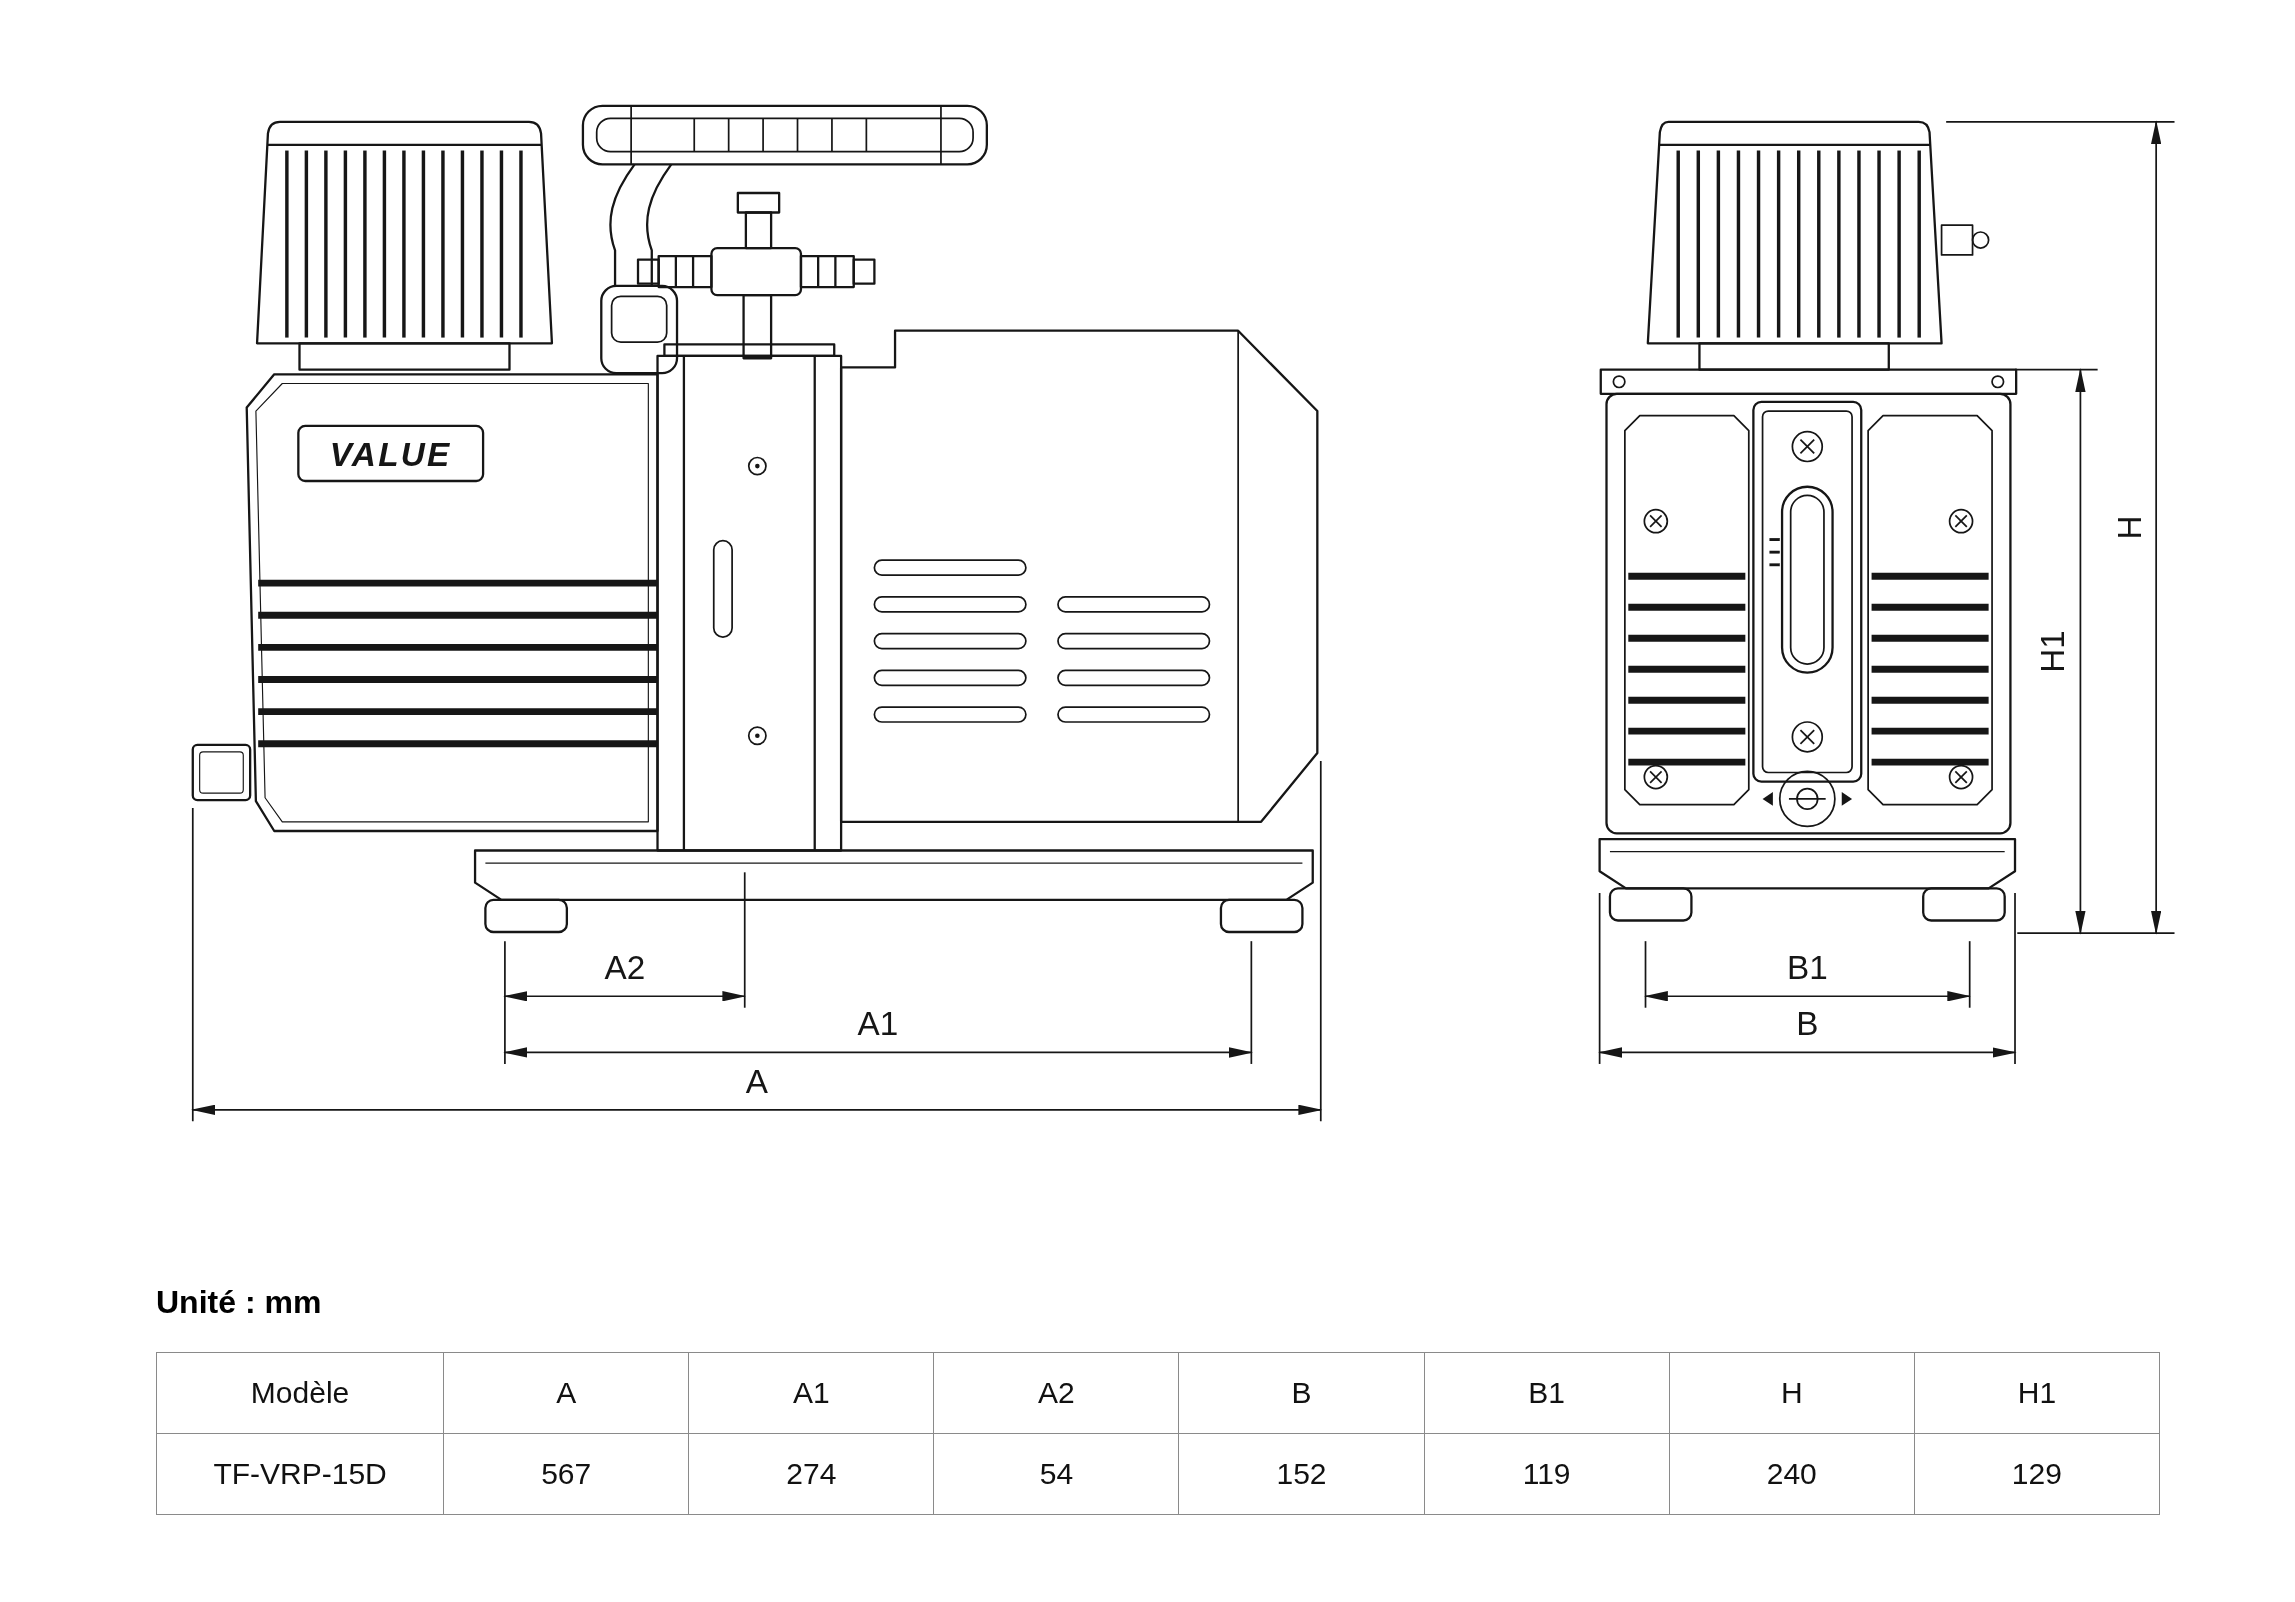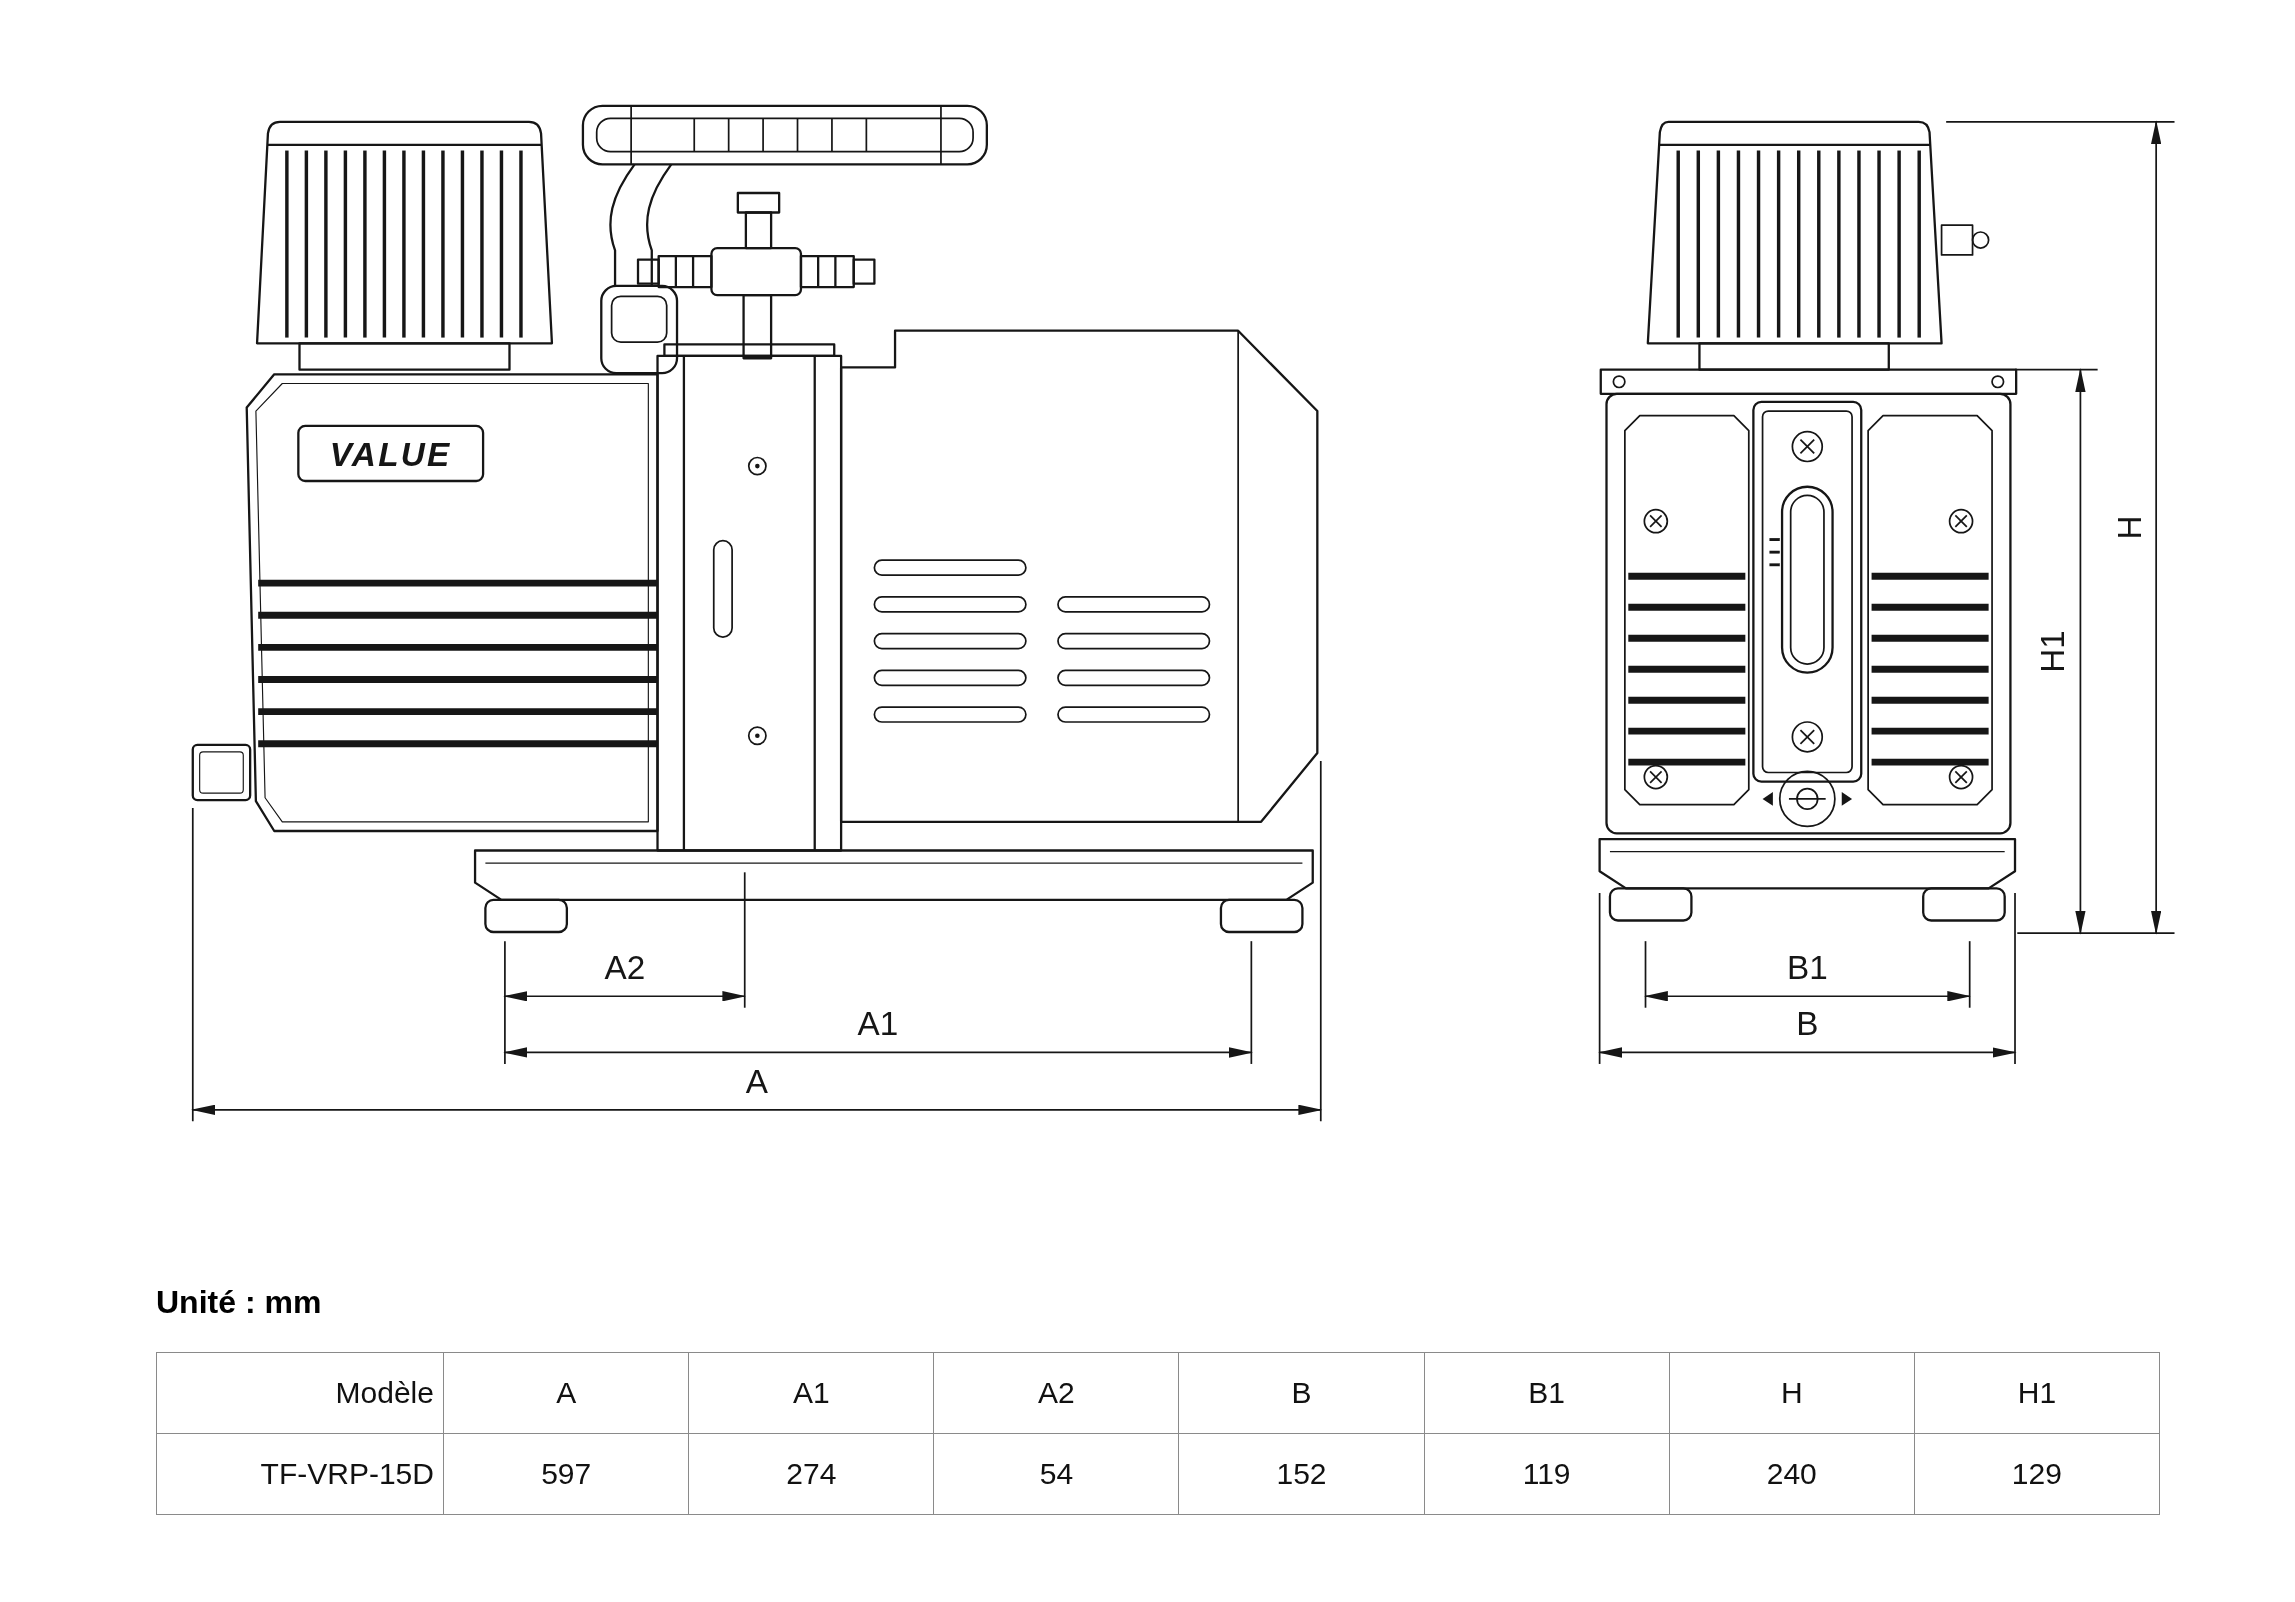--- a/index.html
+++ b/index.html
@@ -33,21 +33,21 @@
     font-size:30px; color:#111; background:#fff;
   }
   .spec-table th, .spec-table td {
     border:1.7px solid #8a8a8a;
     height:81px;
     text-align:center;
     font-weight:normal;
     padding:0 9.2px;
     white-space:nowrap;
   }
-  .spec-table .cell-left { text-align:right; }
+  .spec-table .cell-left { text-align:center; }
 </style>
 </head>
 <body>
 
 <div class="page">
 
   <svg class="drawing" viewBox="0 0 4000 2150">
     <defs>
       <marker id="arr" markerWidth="14" markerHeight="6" refX="13" refY="3" orient="auto-start-reverse" markerUnits="strokeWidth">
         <path d="M0,0 L14,3 L0,6 Z" fill="#161616"></path>
@@ -338,21 +338,21 @@
         <th>A2</th>
         <th>B</th>
         <th>B1</th>
         <th>H</th>
         <th>H1</th>
       </tr>
     </thead>
     <tbody>
       <tr>
         <td class="cell-left">TF-VRP-15D</td>
-        <td>597</td>
+        <td>567</td>
         <td>274</td>
         <td>54</td>
         <td>152</td>
         <td>119</td>
         <td>240</td>
         <td>129</td>
       </tr>
     </tbody>
   </table>
 

